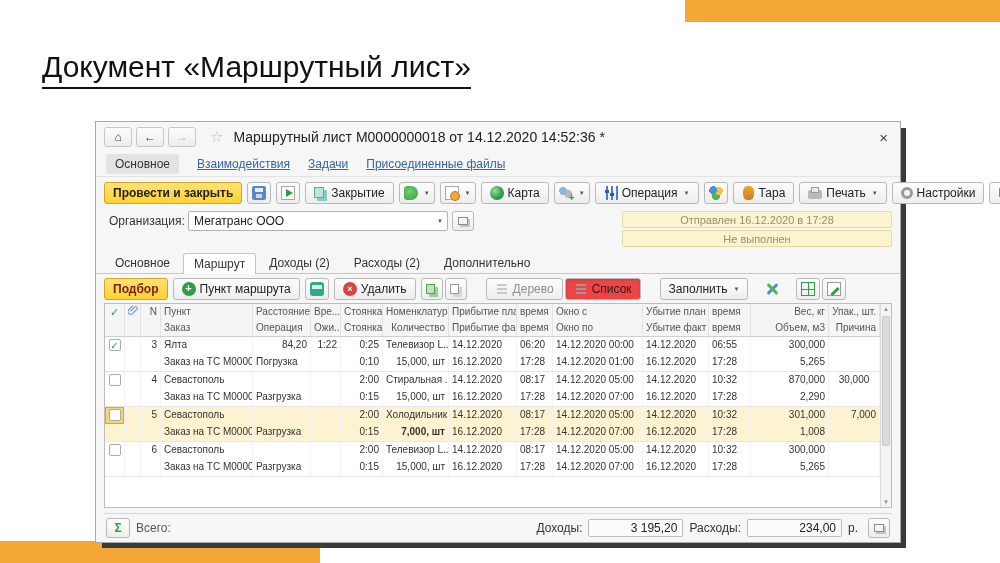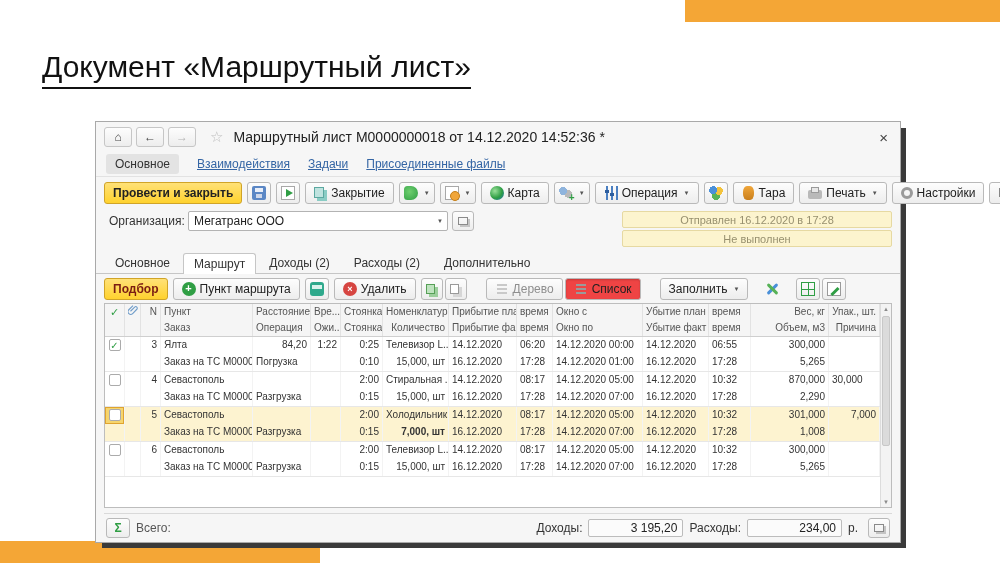--- a/index.html
+++ b/index.html
@@ -376,21 +376,21 @@
               <div class="tcell" style="text-align: right;"></div>
               <div class="tcell" style="text-align: right;"></div>
               <div class="tcell" style="text-align: right;">2:00</div>
               <div class="tcell" style="text-align: left;">Стиральная ...</div>
               <div class="tcell" style="text-align: left;">14.12.2020</div>
               <div class="tcell" style="text-align: left;">08:17</div>
               <div class="tcell" style="text-align: left;">14.12.2020 05:00</div>
               <div class="tcell" style="text-align: left;">14.12.2020</div>
               <div class="tcell" style="text-align: left;">10:32</div>
               <div class="tcell" style="text-align: right;">870,000</div>
-              <div class="tcell" style="text-align: left;">30,000</div>
+              <div class="tcell" style="text-align: center;">30,000</div>
             </div>
             <div class="tline" style="grid-template-columns: 20px 16px 20px 92px 58px 30px 42px 66px 68px 36px 90px 66px 42px 78px 51px;">
               <div class="tcell" style="text-align: center;"></div>
               <div class="tcell" style="text-align: center;"></div>
               <div class="tcell" style="text-align: right;"></div>
               <div class="tcell" style="text-align: left;">Заказ на ТС М0000...</div>
               <div class="tcell" style="text-align: left;">Разгрузка</div>
               <div class="tcell" style="text-align: right;"></div>
               <div class="tcell" style="text-align: right;">0:15</div>
               <div class="tcell" style="text-align: right;">15,000, шт</div>

